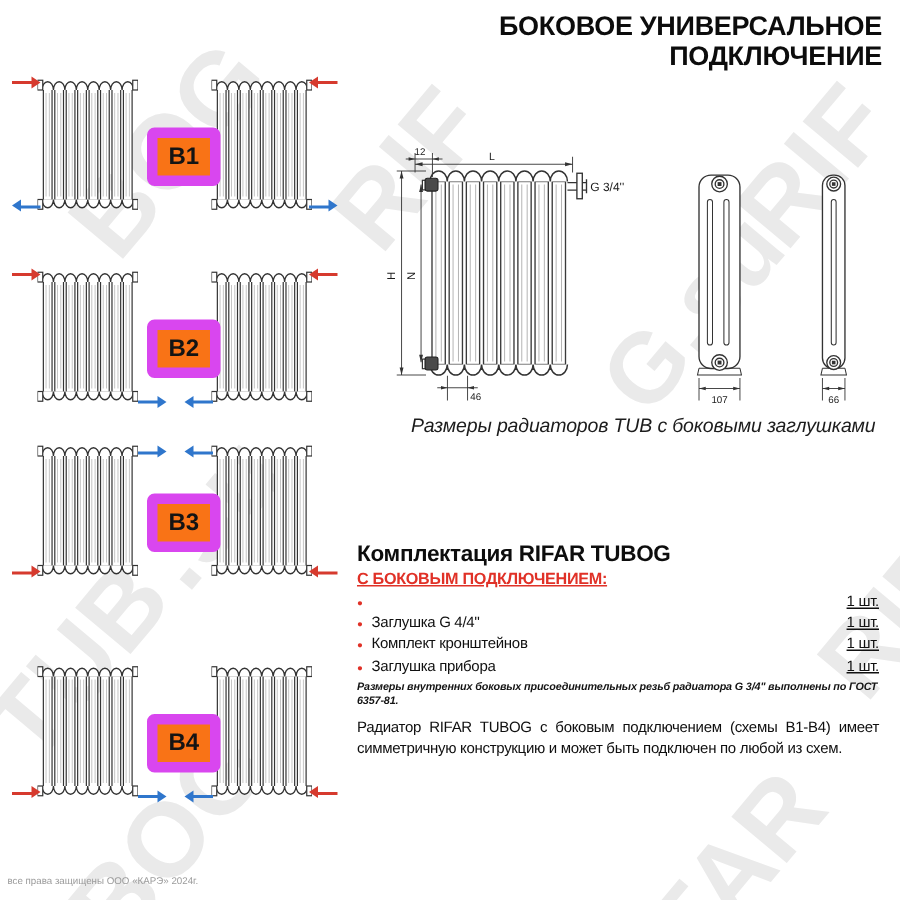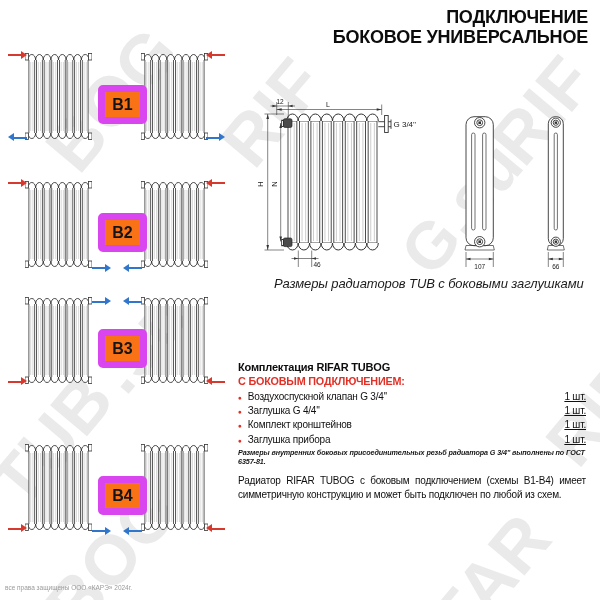--- a/index.html
+++ b/index.html
@@ -30,21 +30,21 @@
   .arr.left::after{content:"";position:absolute;left:0;top:0;width:0;height:0;
       border-top:4.5px solid transparent;border-bottom:4.5px solid transparent;
       border-right:6px solid currentColor;}
   
   .frontview{position:absolute;left:250px;top:93px;}
   .sideviews{position:absolute;left:455px;top:110px;}
   .drawing-caption{position:absolute;left:274px;top:276px;font-style:italic;
       font-size:13px;color:#1c1c1c;letter-spacing:-0.1px;text-align:right;}
   
   .textblock{position:absolute;left:238px;top:361px;width:348px;letter-spacing:-0.2px;}
-  .eq-title{font-weight:700;font-size:11px;margin:0 0 2px 0;color:#0d0d0d;}
+  .eq-title{font-weight:700;font-size:15px;margin:0 0 2px 0;color:#0d0d0d;}
   .eq-subtitle{font-weight:700;font-size:10.8px;margin:0 0 4px 0;}
   .eq-item{display:flex;align-items:baseline;font-size:10px;margin:0 0 3.2px 0;color:#101010;}
   .eq-bullet{font-size:10px;margin-right:6px;line-height:1;}
   .eq-qty{margin-left:auto;text-decoration:underline;}
   .eq-note{font-style:italic;font-size:7.2px;letter-spacing:-0.1px;margin-top:3px;color:#141414;font-weight:bold;}
   .desc-p{font-size:10px;line-height:1.4;text-align:justify;margin:8px 0 0 0;color:#0f0f0f;}
   .desc-p.tight{margin-top:1px;}
   .desc-p.bold{font-weight:700;margin-top:1px;font-size:9.8px;}
   .copyright{position:absolute;left:5px;top:584px;font-size:6.5px;color:#9b9b9b;letter-spacing:0;}
   svg text{font-family:"Liberation Sans",sans-serif;fill:#1a1a1a;}
@@ -62,22 +62,22 @@
       <div class="wm" style="left: -25px; top: 470px; font-size: 70px; color: rgb(234, 234, 234);">TUB</div>
       <div class="wm" style="left: 75px; top: 355px; font-size: 72px; color: rgb(234, 234, 234);">.su</div>
       <div class="wm" style="left: 530px; top: 430px; font-size: 68px; color: rgb(234, 234, 234);">RIF</div>
       <div class="wm" style="left: -30px; top: 665px; font-size: 70px; color: rgb(234, 234, 234);">TUBOG</div>
       <div class="wm" style="left: 370px; top: 660px; font-size: 70px; color: rgb(234, 234, 234);">RIFAR</div>
     </div>
 
   <div class="layer">
 
     <div class="title">
+      <div>БОКОВОЕ УНИВЕРСАЛЬНОЕ</div>
       <div>ПОДКЛЮЧЕНИЕ</div>
-      <div>БОКОВОЕ УНИВЕРСАЛЬНОЕ</div>
     </div>
 
     <div class="schemes" id="schemes">
         <div class="scheme-row" style="top: 0px;">
           <div class="rad" style="left: 17px;"><svg width="67" height="93" viewBox="0 0 67 93">
               <rect x="3.90" y="9.5" width="5.8" height="74" fill="#fff" stroke="#333" stroke-width="0.8"></rect>
               <line x1="5.70" y1="12" x2="5.70" y2="81" stroke="#b0b0b0" stroke-width="0.5"></line>
               <line x1="7.90" y1="12" x2="7.90" y2="81" stroke="#b0b0b0" stroke-width="0.5"></line>
               <rect x="11.53" y="9.5" width="5.8" height="74" fill="#fff" stroke="#333" stroke-width="0.8"></rect>
               <line x1="13.32" y1="12" x2="13.32" y2="81" stroke="#b0b0b0" stroke-width="0.5"></line>
@@ -489,25 +489,24 @@
       </g>
       <polygon points="93.3,149 97.8,147.8 97.8,150.2" fill="#333"></polygon>
       <polygon points="108.3,149 103.8,147.8 103.8,150.2" fill="#333"></polygon>
       <text x="100.8" y="158.5" font-size="6.5" text-anchor="middle">66</text>
     </svg>
 
     <div class="drawing-caption">Размеры радиаторов TUB с боковыми заглушками</div>
 
     <div class="textblock">
       <p class="eq-title">Комплектация RIFAR TUBOG</p>
-      <p class="eq-subtitle" id="eq-subtitle" style="color: rgb(224, 49, 39);">С БОКОВЫМ ПОДКЛЮЧЕНИЕМ:</p>
+      <p class="eq-subtitle" id="eq-subtitle" style="color: rgb(224, 49, 39); text-decoration: underline;">С БОКОВЫМ ПОДКЛЮЧЕНИЕМ:</p>
       <div id="eq-items">
           <div class="eq-item">
             <span class="eq-bullet" style="color: rgb(224, 49, 39); font-size: 6.5px;">●</span>
-            <span>Воздухоспускной клапан G 3/4''</span>
             <span class="eq-qty">1 шт.</span>
           </div>
           <div class="eq-item">
             <span class="eq-bullet" style="color: rgb(224, 49, 39); font-size: 6.5px;">●</span>
             <span>Заглушка G 4/4''</span>
             <span class="eq-qty">1 шт.</span>
           </div>
           <div class="eq-item">
             <span class="eq-bullet" style="color: rgb(224, 49, 39); font-size: 6.5px;">●</span>
             <span>Комплект кронштейнов</span>

